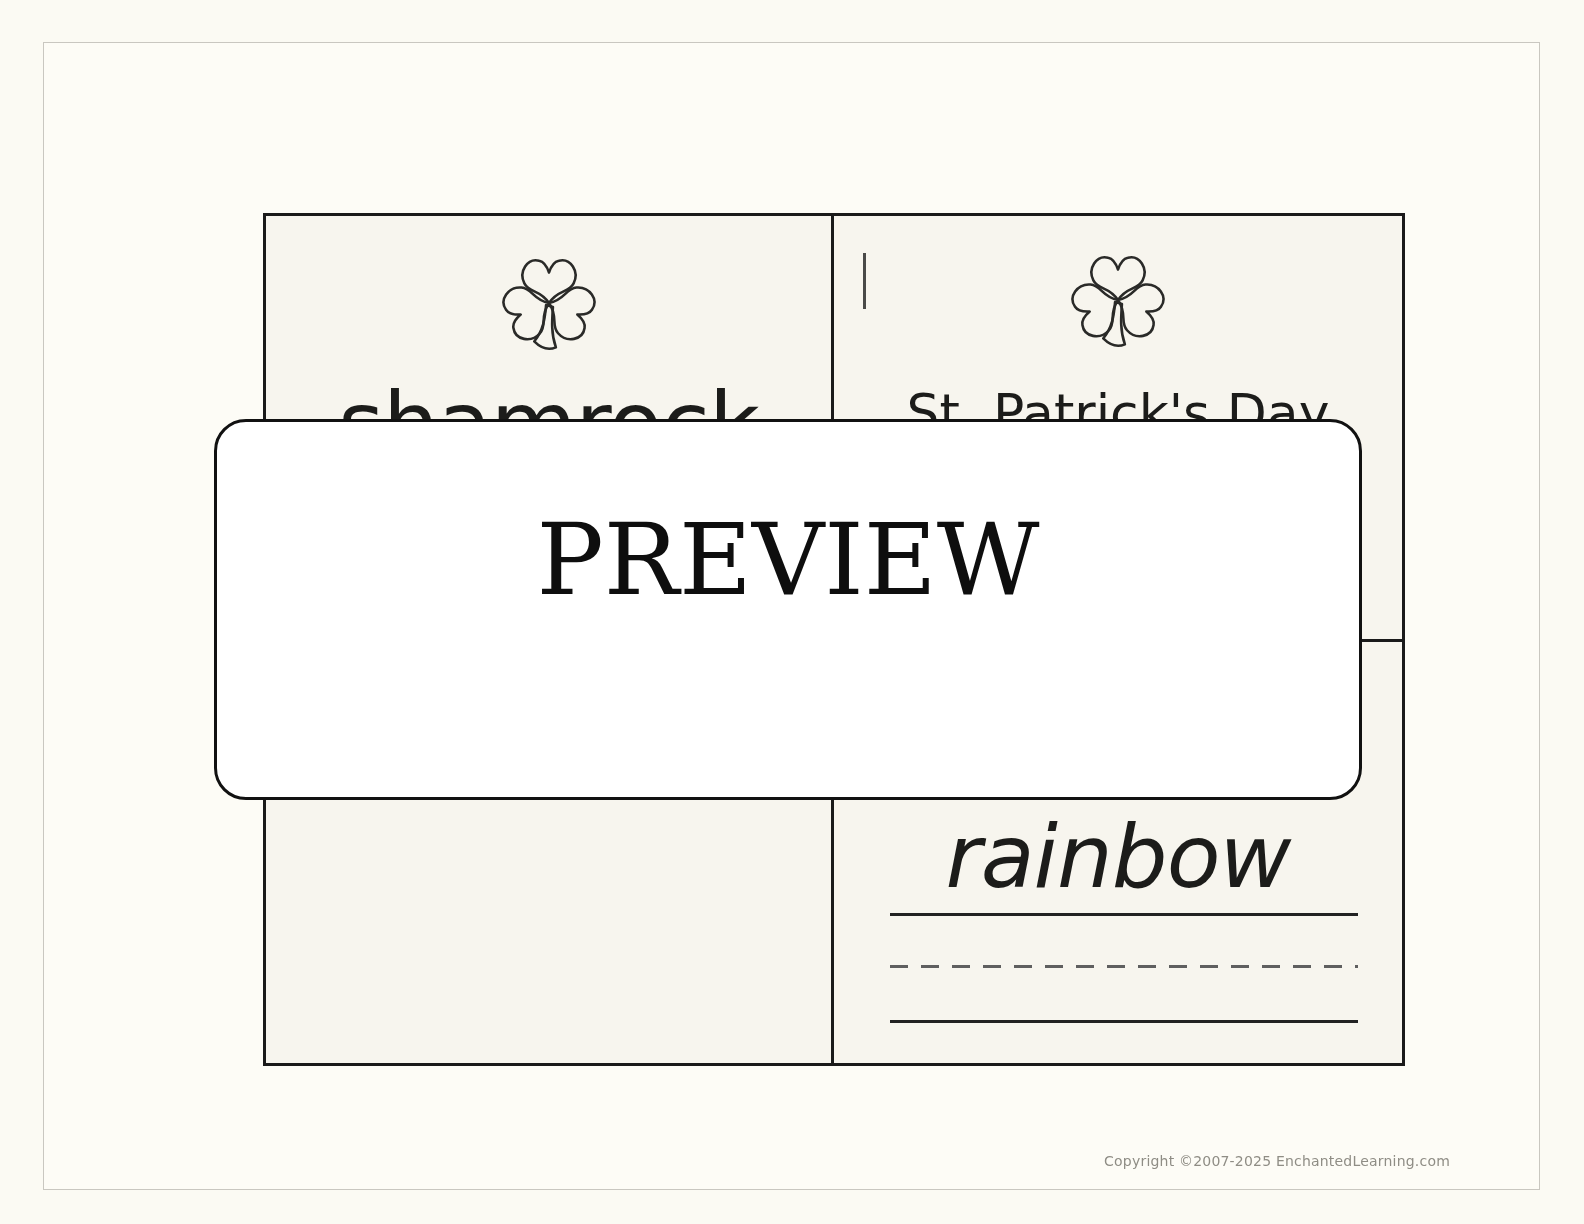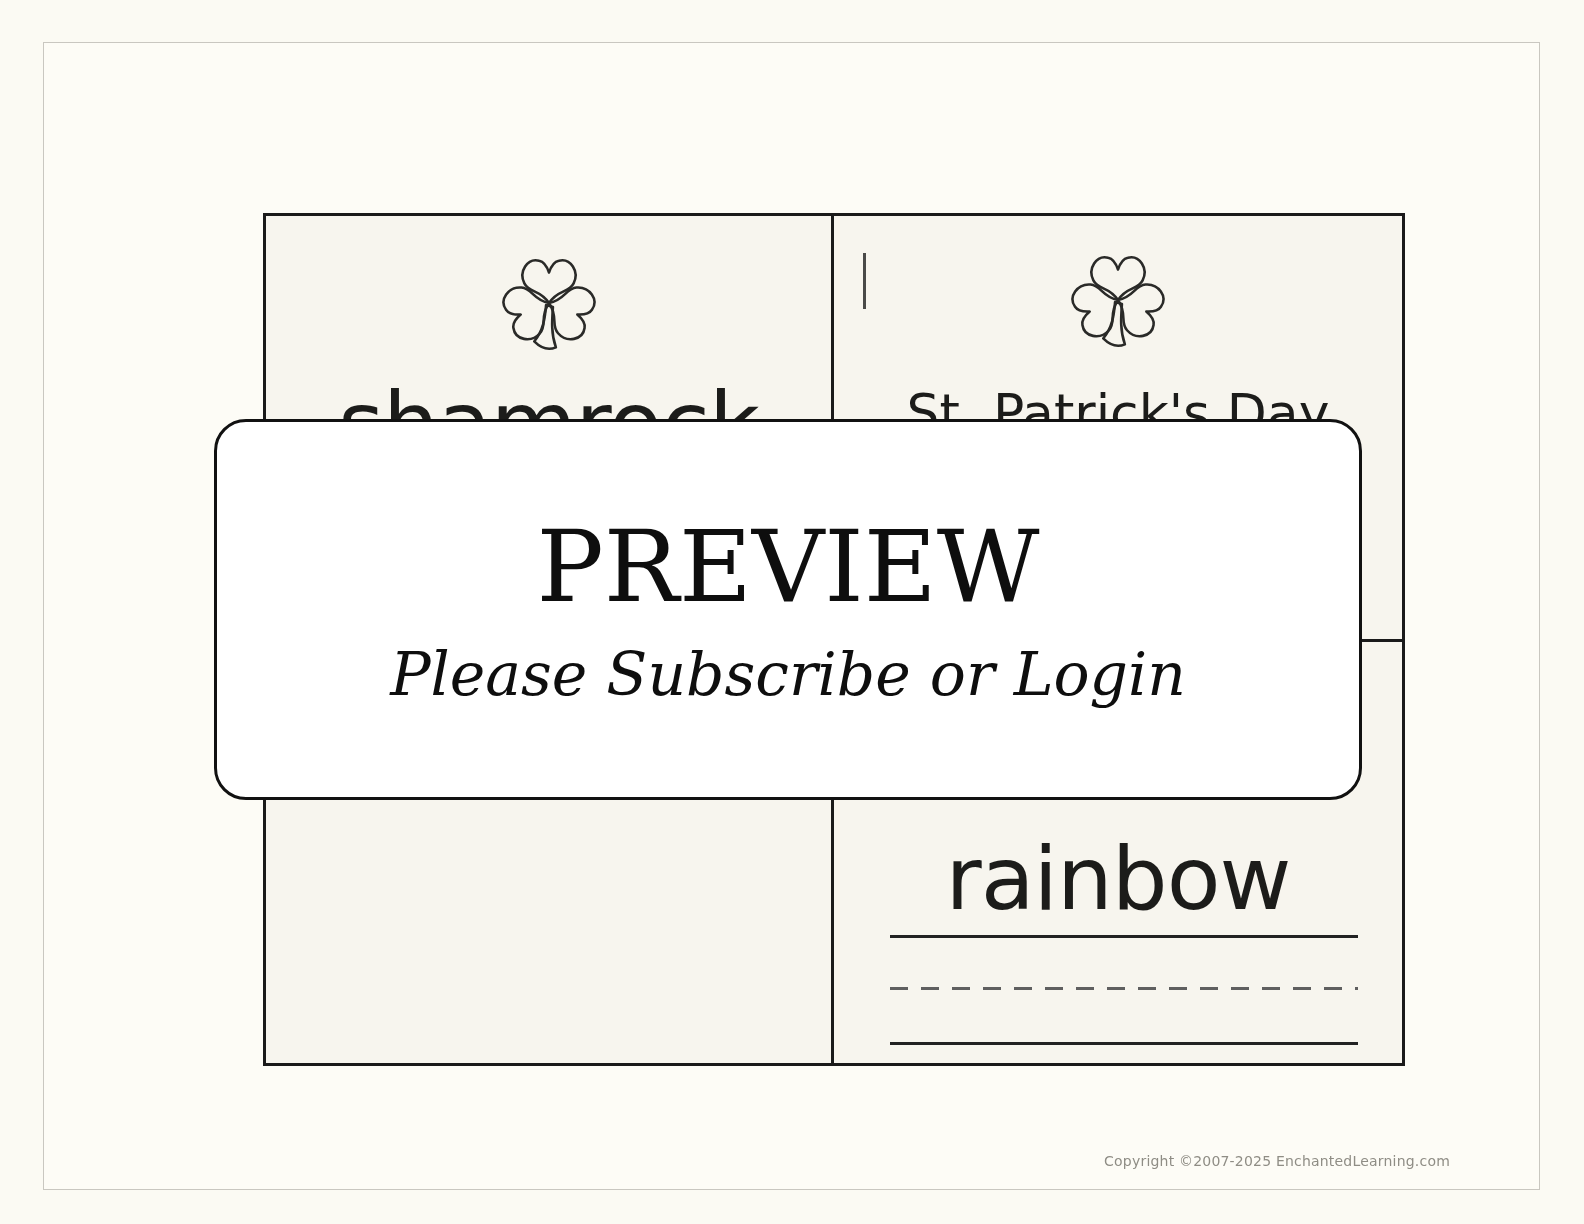--- a/index.html
+++ b/index.html
@@ -16,21 +16,21 @@
   .worksheet{
     position:absolute;left:219px;top:170px;width:1142px;height:853px;
     background:#f7f5ee;border:3px solid #1a1a1a;box-sizing:border-box;
   }
   .divider-v{position:absolute;left:565px;top:0;width:3px;height:847px;background:#1a1a1a;}
   .divider-h{position:absolute;left:0;top:423px;width:1136px;height:3px;background:#1a1a1a;}
   .card{position:absolute;box-sizing:border-box;}
   .card-tl{left:0;top:0;width:565px;height:423px;}
   .card-tr{left:568px;top:0;width:568px;height:423px;}
   .card-bl{left:0;top:426px;width:565px;height:421px;}
-  .card-br{left:568px;top:448px;width:568px;height:421px;}
+  .card-br{left:568px;top:426px;width:568px;height:421px;font-style:italic;}
   .shamrock-svg{position:absolute;left:50%;transform:translateX(-50%);top:24px;}
   .card-word{
     position:absolute;left:0;width:100%;text-align:center;
     font-size:88px;line-height:1;letter-spacing:-1px;color:#1c1c1a;
   }
   .card-tl .card-word{top:164px;}
   .card-bl .card-word,.card-br .card-word{top:171px;}
   .cover-title{
     position:absolute;left:0;top:166px;width:100%;text-align:center;
     font-size:52px;line-height:63px;color:#1c1c1a;
@@ -41,21 +41,21 @@
   .wline.dashed{
     top:323px;background:repeating-linear-gradient(90deg,#5f5f5f 0 18px,transparent 18px 31px);
   }
   .wline.solid-2{top:378px;}
   .preview-overlay{
     position:absolute;left:214px;top:419px;width:1148px;height:381px;
     background:#ffffff;border:3px solid #111111;border-radius:32px;
     box-sizing:border-box;z-index:10;
   }
   .preview-title{
-    position:absolute;left:0;top:95px;width:100%;text-align:center;
+    position:absolute;left:0;top:88px;width:100%;text-align:center;
     font-family:"DejaVu Serif",serif;font-size:100px;line-height:1;color:#0e0e0e;
   }
   .preview-subtitle{
     position:absolute;left:0;top:222px;width:100%;text-align:center;
     font-family:"DejaVu Serif",serif;font-style:italic;font-size:60px;line-height:1;color:#0e0e0e;
   }
   .copyright{
     position:absolute;top:1110px;right:89px;
     font-size:14px;color:#8f8d85;letter-spacing:0.2px;
   }
@@ -105,14 +105,13 @@
       <div class="wline dashed"></div>
       <div class="wline solid-2"></div>
     </div>
   </div>
 
   <div class="copyright">Copyright ©2007-2025 EnchantedLearning.com</div>
 </div>
 
 <div class="preview-overlay">
   <div class="preview-title">PREVIEW</div>
-  <div class="preview-subtitle">Please Subscribe or Login</div>
 </div>
 
 </body></html>

